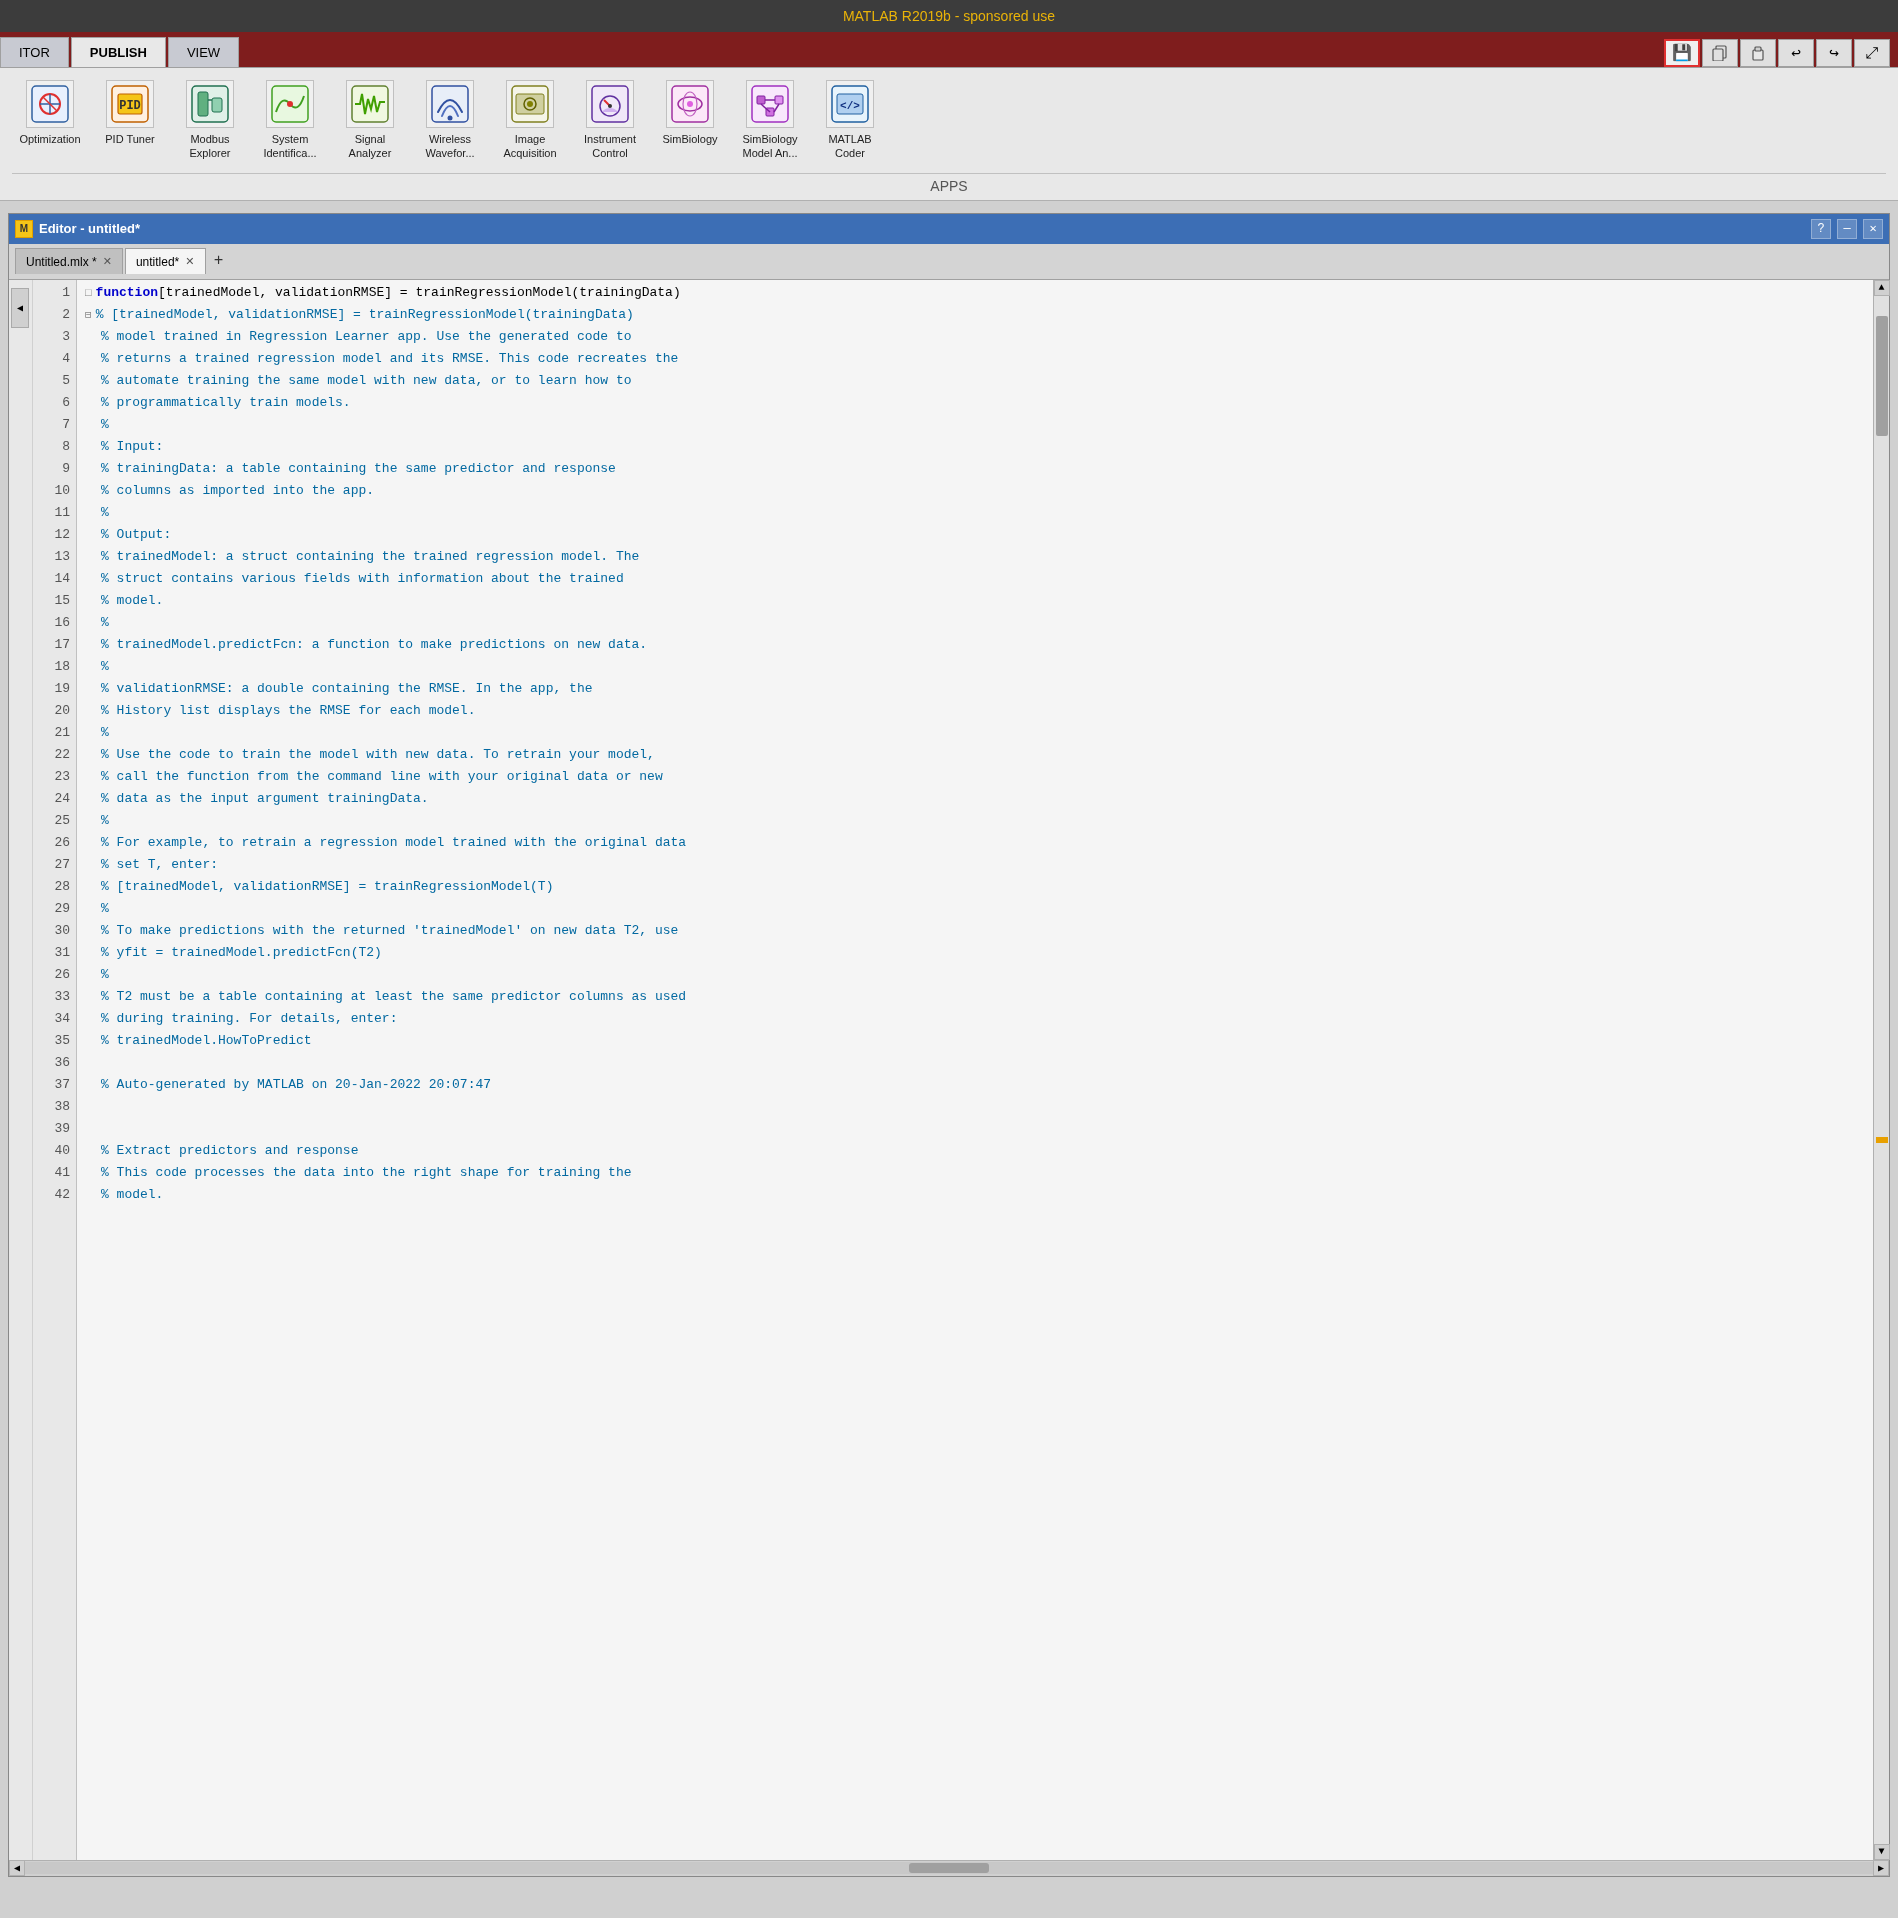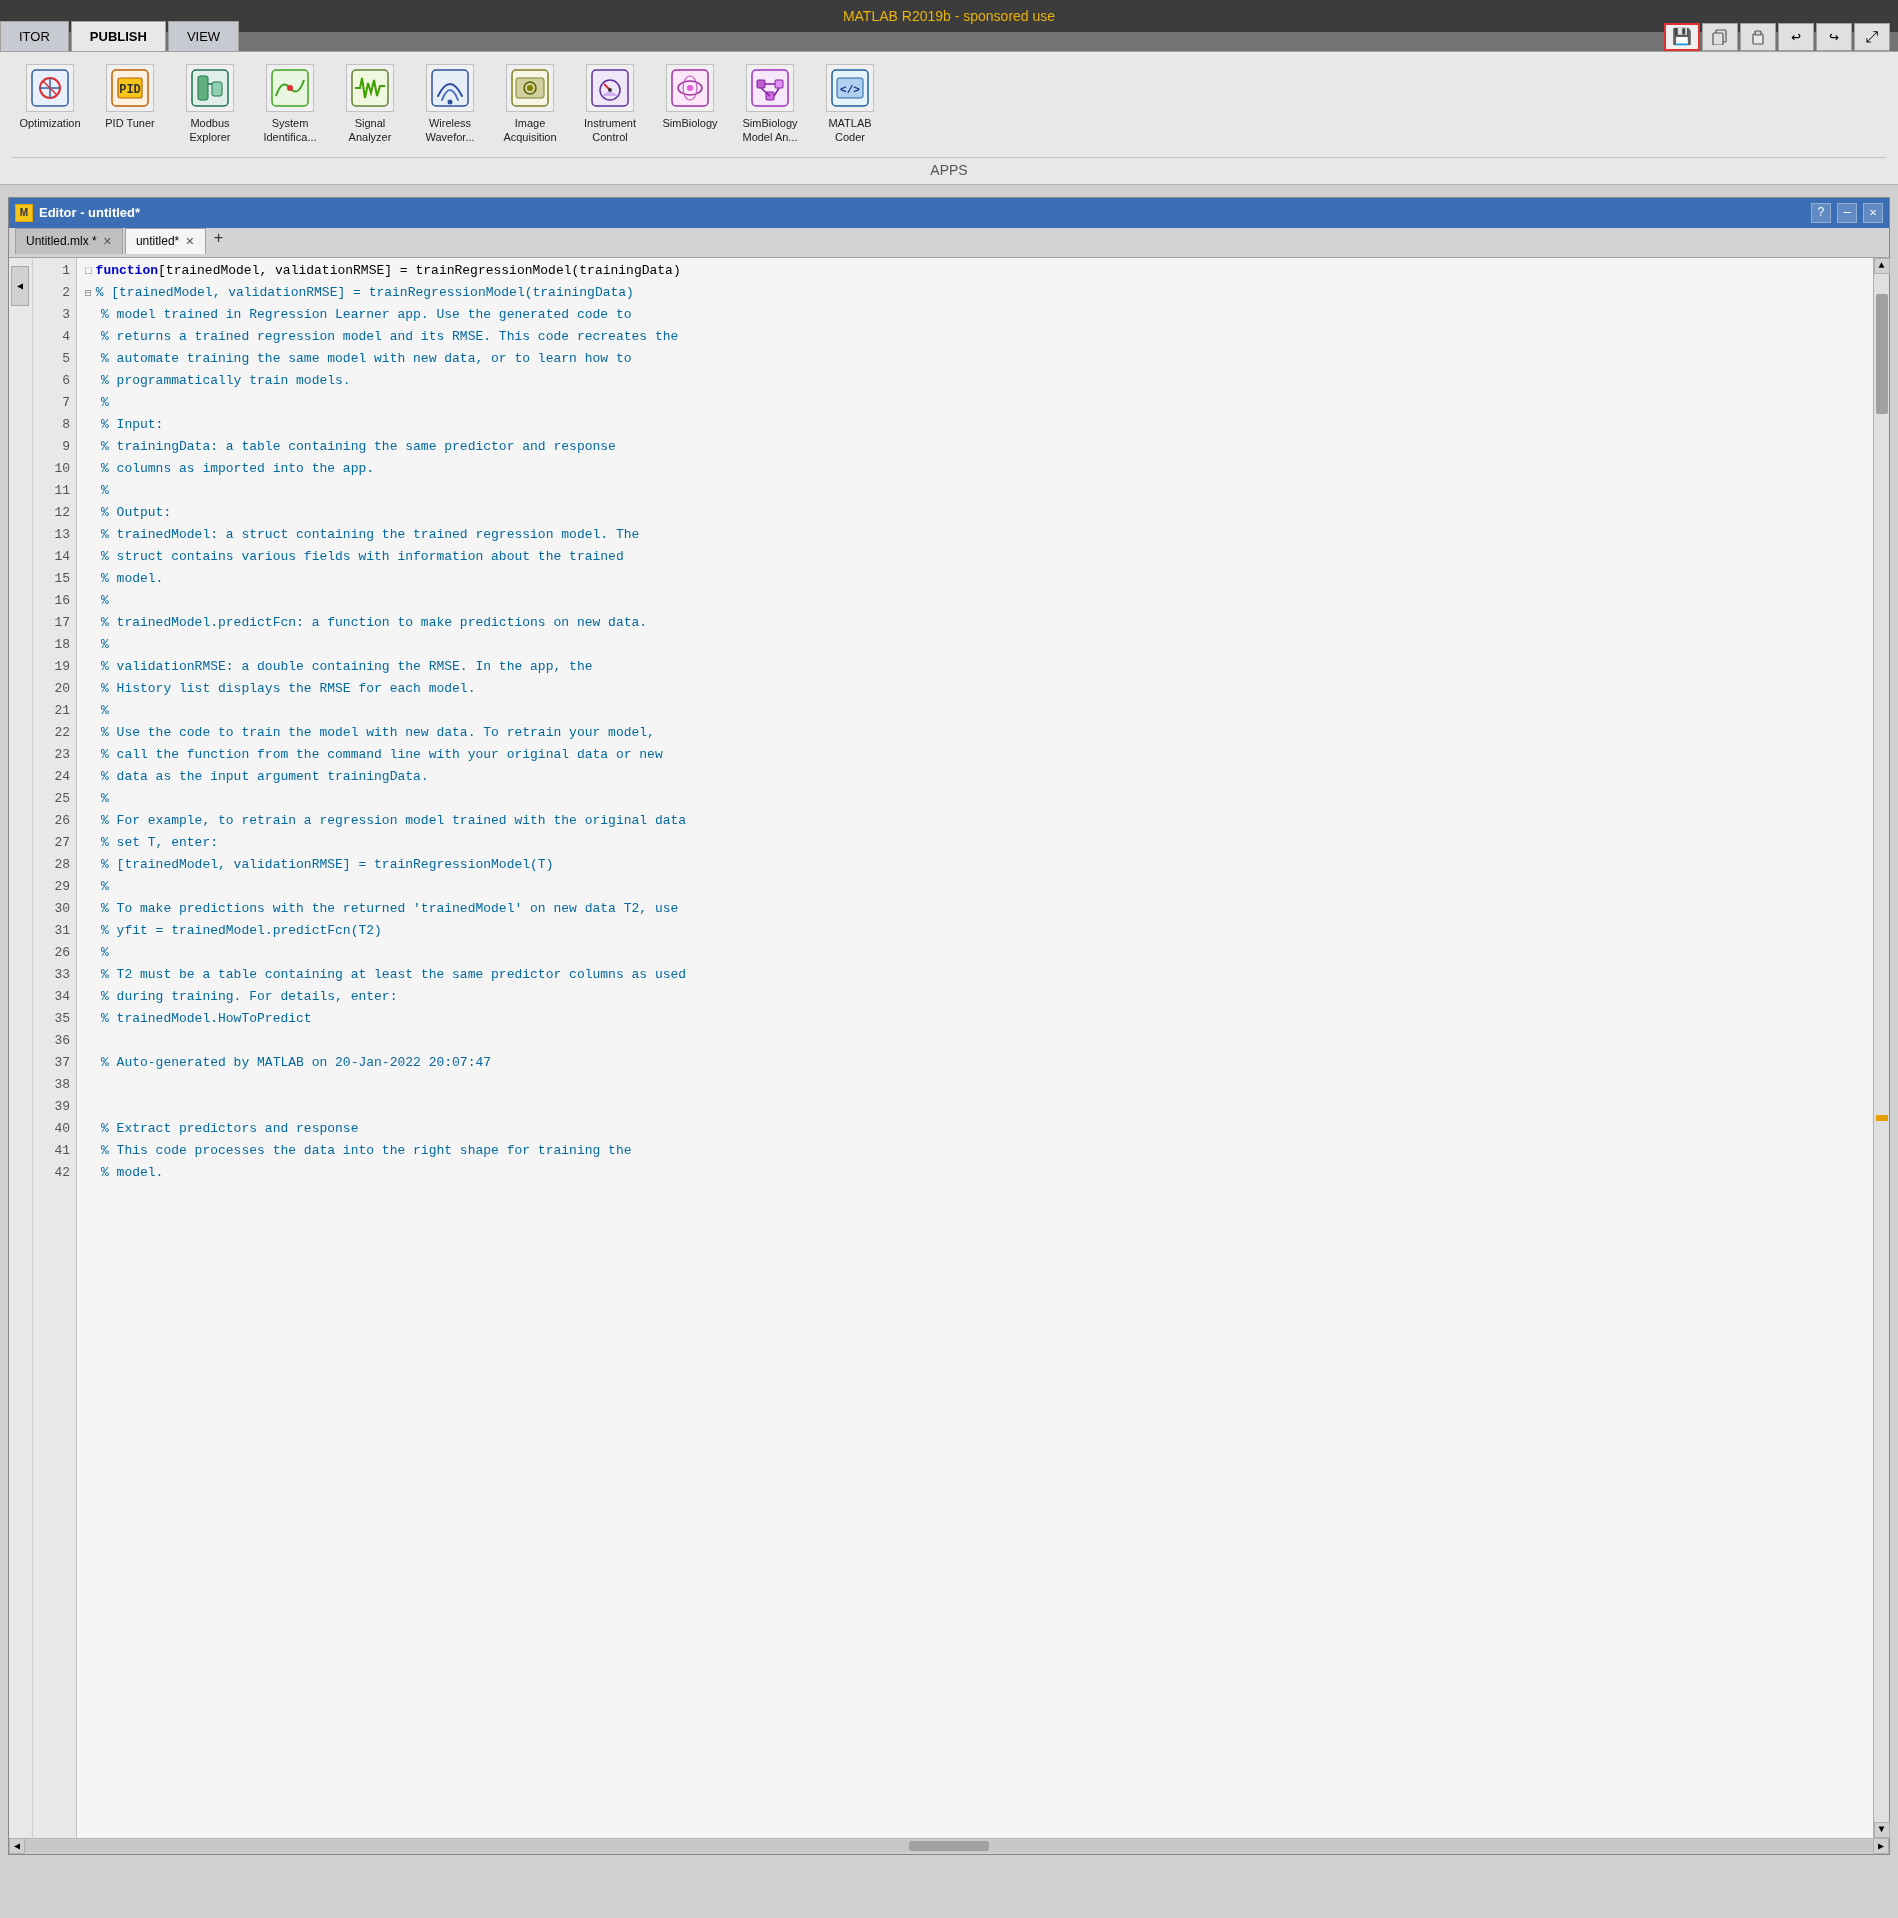--- a/index.html
+++ b/index.html
@@ -27,22 +27,22 @@
     }
 
     
     .toolbar-area {
       background: #e8e8e8;
       border-bottom: 1px solid #b0b0b0;
     }
 
     .toolbar-tabs {
       display: flex;
-      background: #737373;
-      height: 20px;
+      background: #7f1d1d;
+      height: 36px;
       align-items: flex-end;
       padding-left: 0;
       border-bottom: 1px solid #a0a0a0;
     }
 
     .toolbar-tab {
       padding: 6px 18px;
       font-family: Arial, sans-serif;
       font-size: 13px;
       cursor: pointer;
@@ -191,23 +191,24 @@
       align-items: center;
       justify-content: center;
       cursor: pointer;
       font-size: 12px;
       border: 1px solid rgba(255,255,255,0.3);
     }
 
     
     .tabs-bar {
       display: flex;
+      align-items: center;
       background: #d4d4d4;
       border-bottom: 1px solid #a0a0a0;
-      height: 30px;
+      height: 36px;
       padding-left: 6px;
     }
 
     .editor-tab {
       display: flex;
       align-items: center;
       padding: 4px 10px;
       font-family: Arial, sans-serif;
       font-size: 12px;
       background: #c0c0c0;

